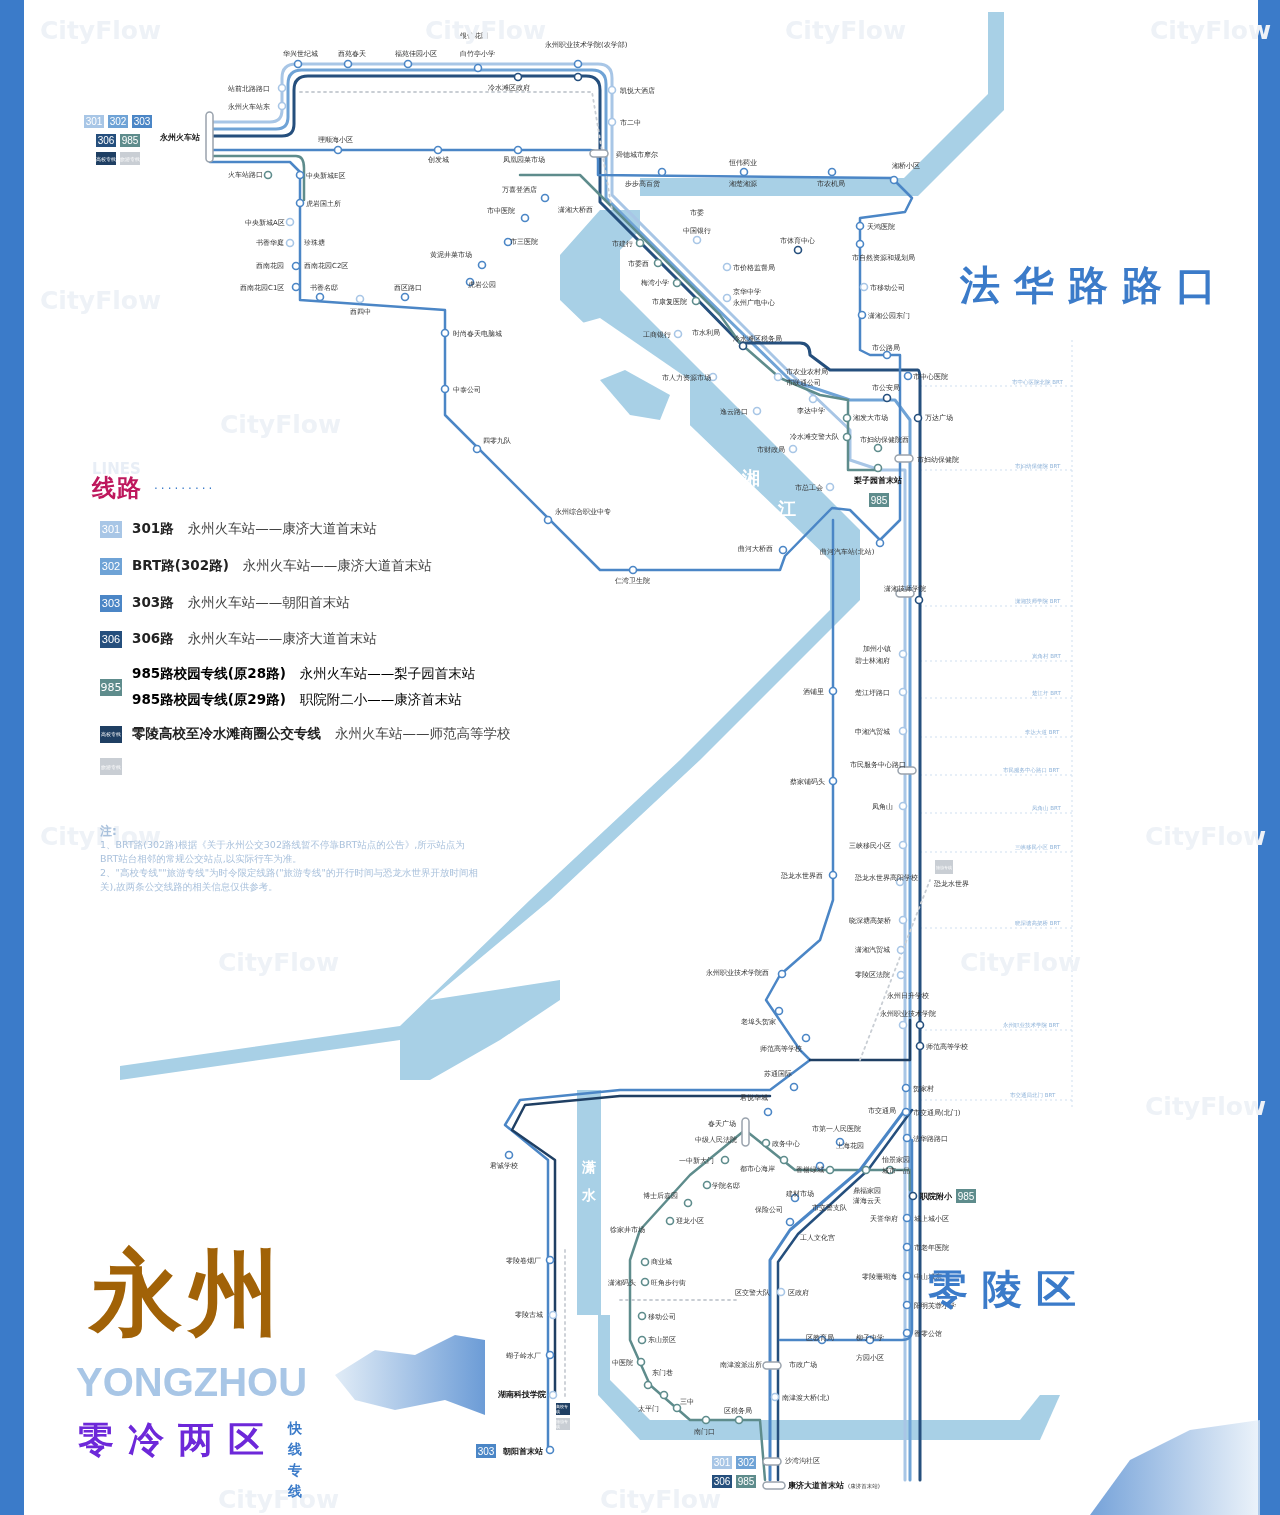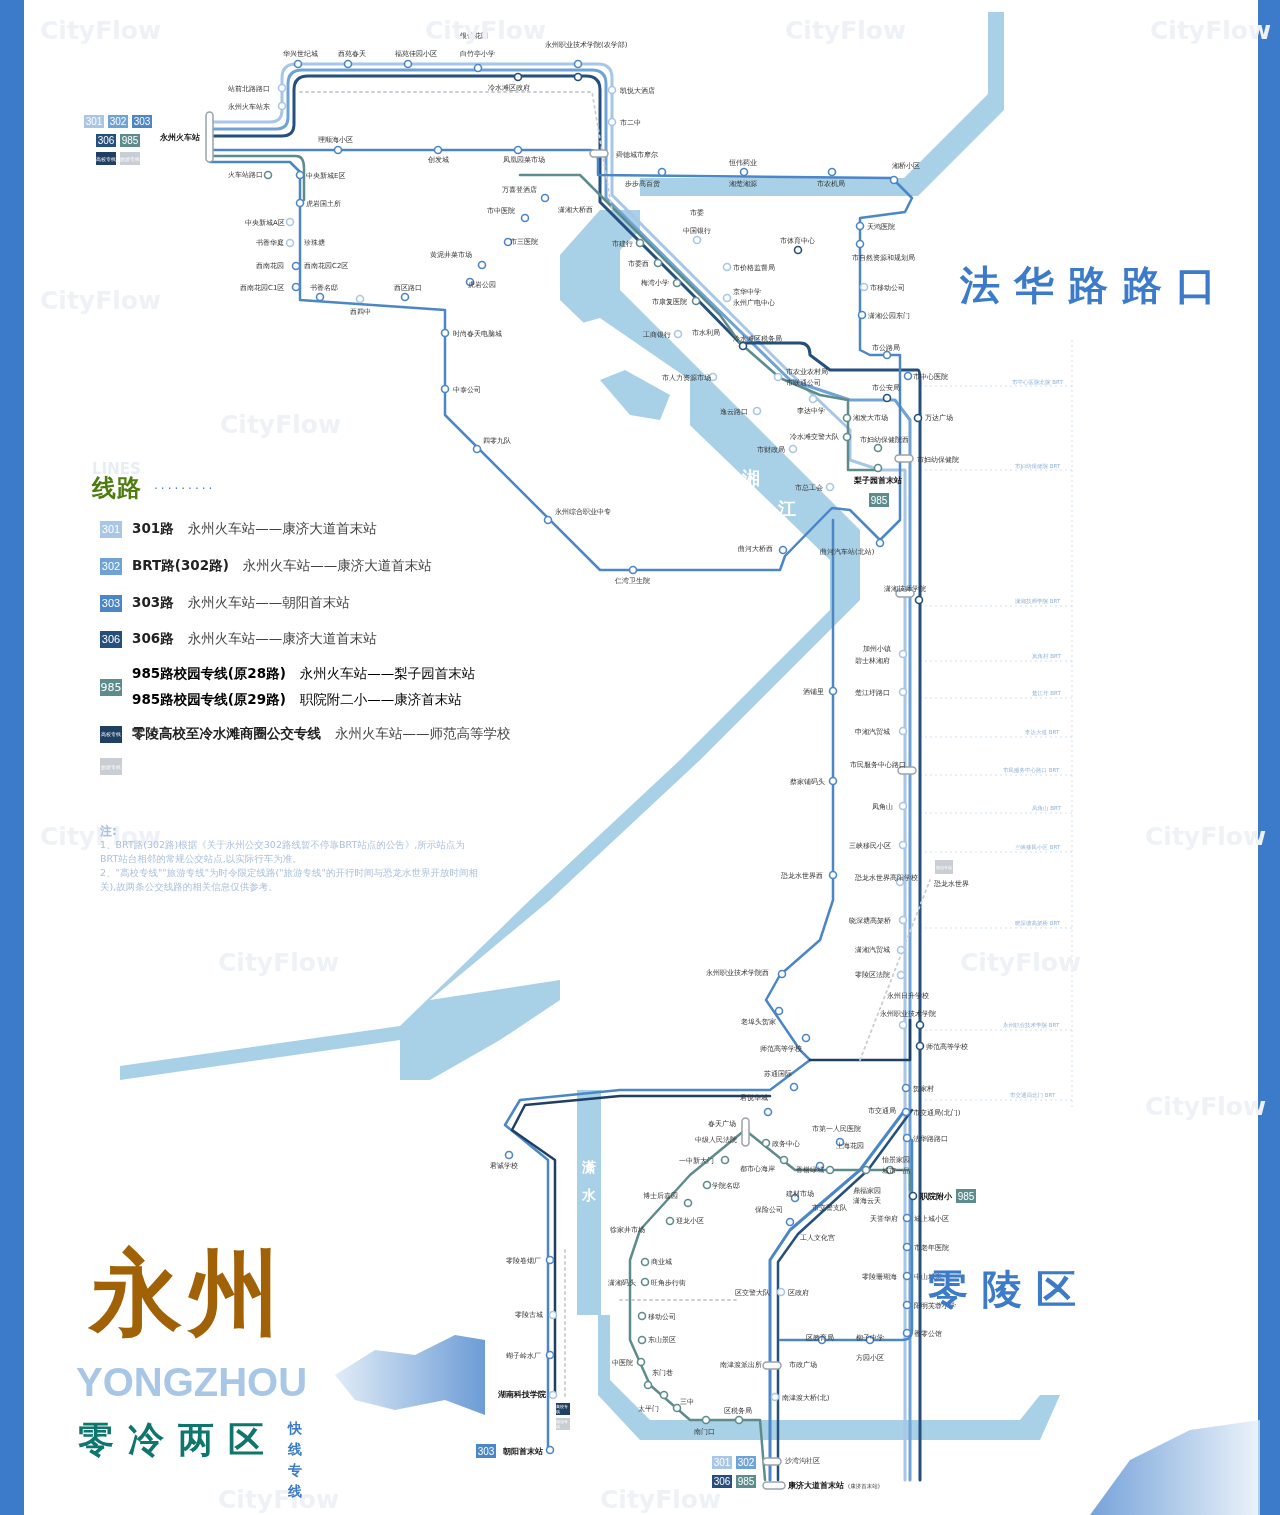--- a/index.html
+++ b/index.html
@@ -3,37 +3,37 @@
 <meta charset="utf-8">
 <style>
   html,body{margin:0;padding:0;}
   body{width:1280px;height:1515px;position:relative;overflow:hidden;background:#ffffff;font-family:"DejaVu Sans","Liberation Sans",sans-serif;}
   .frame-left{position:absolute;left:0;top:0;width:24px;height:1515px;background:#3b7bc9;}
   .frame-right{position:absolute;right:0;top:0;width:22px;height:1515px;background:#3b7bc9;}
   svg.map{position:absolute;left:0;top:0;width:1280px;height:1515px;}
   .wm{position:absolute;font-family:"DejaVu Sans",sans-serif;font-weight:bold;font-size:25px;color:#eef2f7;pointer-events:none;}
   .badge{position:absolute;display:flex;align-items:center;justify-content:center;color:#fff;font-size:10px;font-family:"Liberation Sans",sans-serif;}
   .legend{position:absolute;left:92px;top:460px;width:470px;}
-  .legend-title{position:absolute;left:0;top:12px;font-size:24px;font-weight:bold;color:#4d7c0f;letter-spacing:1px;text-align:center;}
+  .legend-title{position:absolute;left:0;top:12px;font-size:24px;font-weight:bold;color:#be185d;letter-spacing:1px;text-align:center;}
   .legend-title-en{position:absolute;left:0;top:0;font-size:15px;font-weight:bold;color:#e8eef6;}
   .legend-dots{position:absolute;left:62px;top:22px;font-size:12px;color:#3b7bc9;letter-spacing:3px;}
   .lrow{position:absolute;left:8px;display:flex;align-items:center;font-size:13.5px;color:#333;}
   .lrow .tag{width:22px;height:17px;display:flex;align-items:center;justify-content:center;color:#fff;font-size:11px;margin-right:10px;font-family:"Liberation Sans",sans-serif;}
   .lrow .name{font-weight:bold;color:#222;margin-right:14px;}
   .lrow .route{color:#444;}
   .multi{position:absolute;left:8px;display:flex;align-items:center;}
   .multi .col{display:flex;flex-direction:column;gap:8px;}
   .multi .line{display:flex;font-size:13.5px;}
   .notes{position:absolute;left:100px;top:824px;width:380px;font-size:9.5px;line-height:14px;color:#a9c1dc;}
   .notes .nt{font-size:12px;font-weight:bold;}
   .district{position:absolute;font-weight:bold;color:#3b7bc9;letter-spacing:14px;}
   .brand{position:absolute;left:90px;top:1232px;}
   .brand-cn{position:absolute;left:0;top:0;font-size:92px;font-weight:bold;color:#a16207;letter-spacing:6px;white-space:nowrap;}
   .brand-en{position:absolute;left:-14px;top:128px;font-size:40px;font-weight:bold;color:#a8c6e6;white-space:nowrap;font-family:"Liberation Sans",sans-serif;}
-  .brand-sub{position:absolute;left:-12px;top:184px;font-size:36px;font-weight:bold;color:#0f766e;letter-spacing:14px;white-space:nowrap;}
+  .brand-sub{position:absolute;left:-12px;top:184px;font-size:36px;font-weight:bold;color:#6d28d9;letter-spacing:14px;white-space:nowrap;}
   .brand-tags{position:absolute;left:198px;top:186px;font-size:14px;font-weight:bold;color:#3b7bc9;line-height:21px;}
   .stn{font-size:7px;fill:#333;font-family:"DejaVu Sans",sans-serif;}
   .stn-b{font-size:8px;fill:#111;font-weight:bold;font-family:"DejaVu Sans",sans-serif;}
   .river-lbl{font-size:18px;fill:#fff;font-weight:bold;font-family:"DejaVu Sans",sans-serif;}
   .brt{font-size:5.5px;fill:#8fb3d9;font-family:"DejaVu Sans",sans-serif;}
 </style>
 </head>
 <body>
 
 <div class="frame-left"></div>

